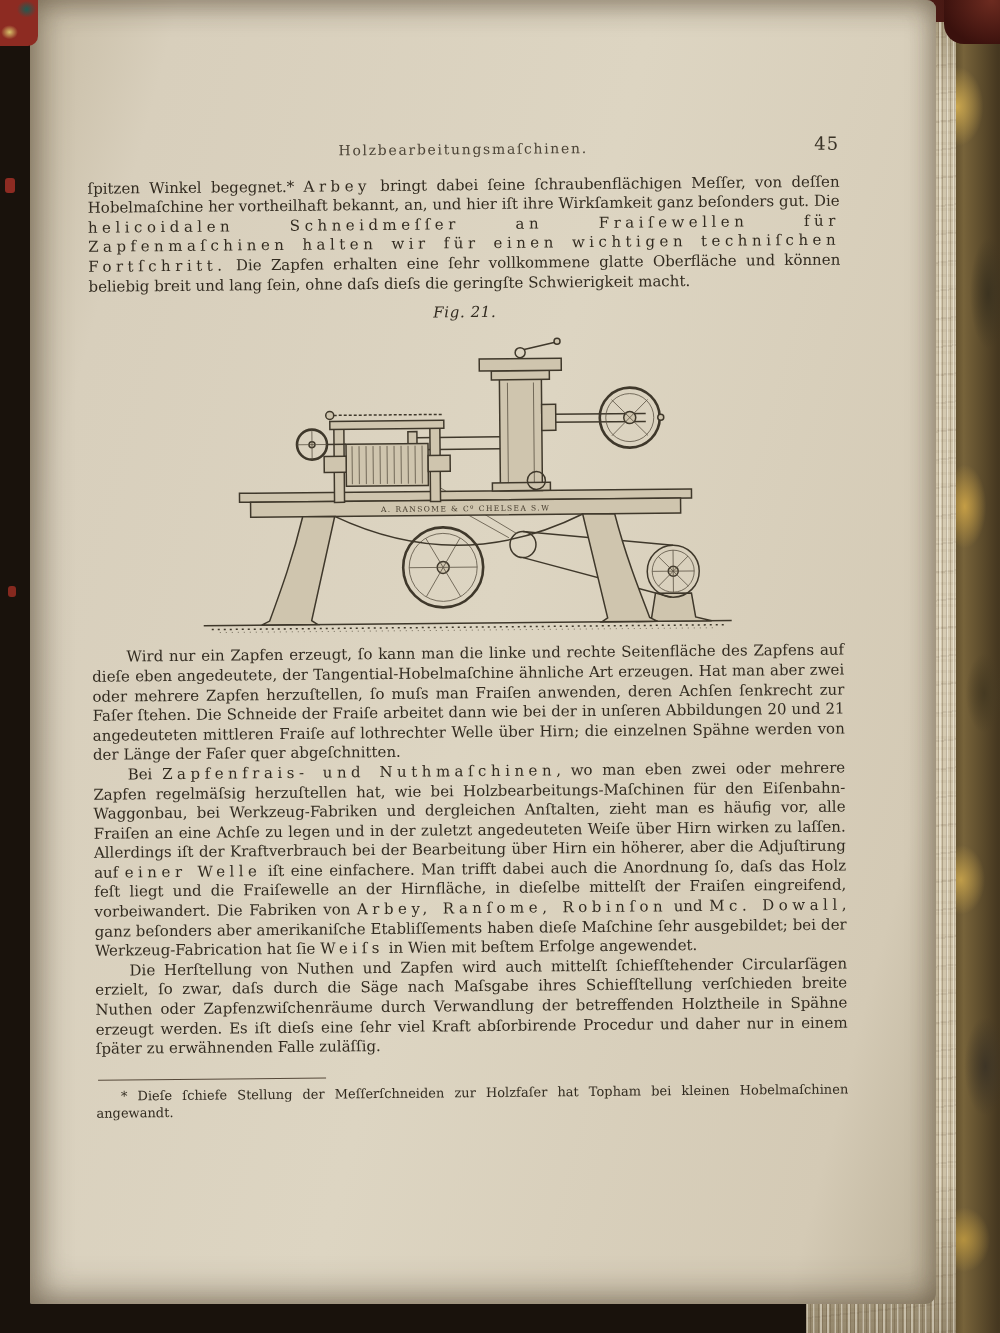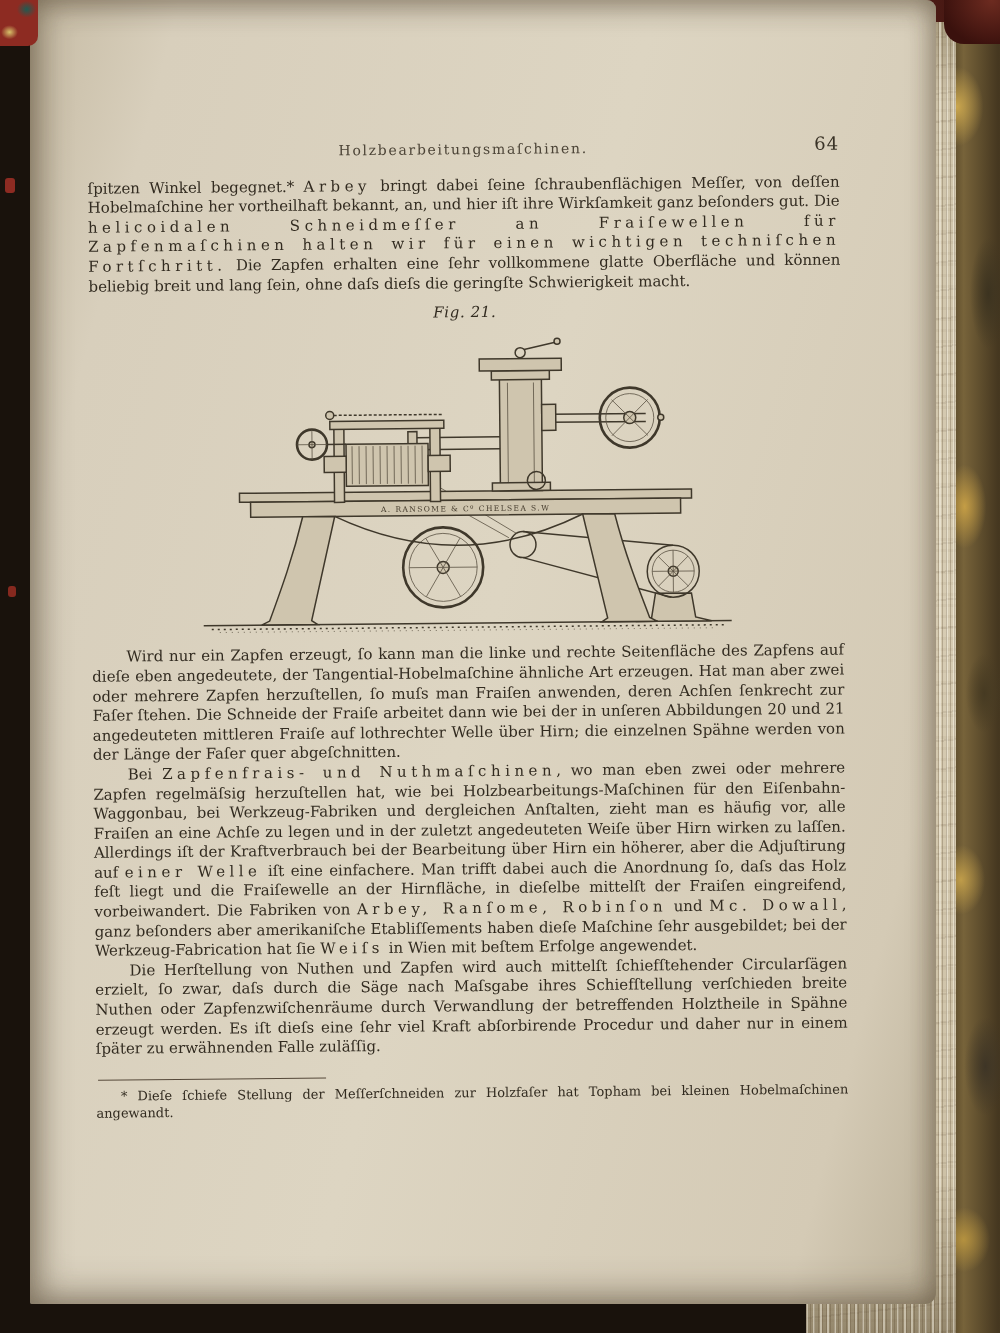--- a/index.html
+++ b/index.html
@@ -80,21 +80,21 @@
   <div class="corner-top-right"></div>
   <div class="chip-top-left"></div>
   <div class="speck-1"></div>
   <div class="speck-2"></div>
 
   <div class="page">
     <div class="content">
 
       <div class="header-row">
         <span class="running-title">Holzbearbeitungsmaſchinen.</span>
-        <span class="page-number">64</span>
+        <span class="page-number">45</span>
       </div>
 
       <div>
           <p class="para"><span>ſpitzen Winkel begegnet.* </span><span class="gesperrt">Arbey</span><span> bringt dabei ſeine ſchraubenflächigen Meſſer, von deſſen Hobelmaſchine her vortheilhaft bekannt, an, und hier iſt ihre Wirkſamkeit ganz beſonders gut. Die </span><span class="gesperrt">helicoidalen Schneidmeſſer an Fraiſewellen für Zapfenmaſchinen halten wir für einen wichtigen techniſchen Fortſchritt.</span><span> Die Zapfen erhalten eine ſehr vollkommene glatte Oberfläche und können beliebig breit und lang ſein, ohne daſs dieſs die geringſte Schwierigkeit macht.</span></p>
         </div>
 
       <p class="fig-caption">Fig. 21.</p>
 
       <div class="figure">
         <span class="engraving">

